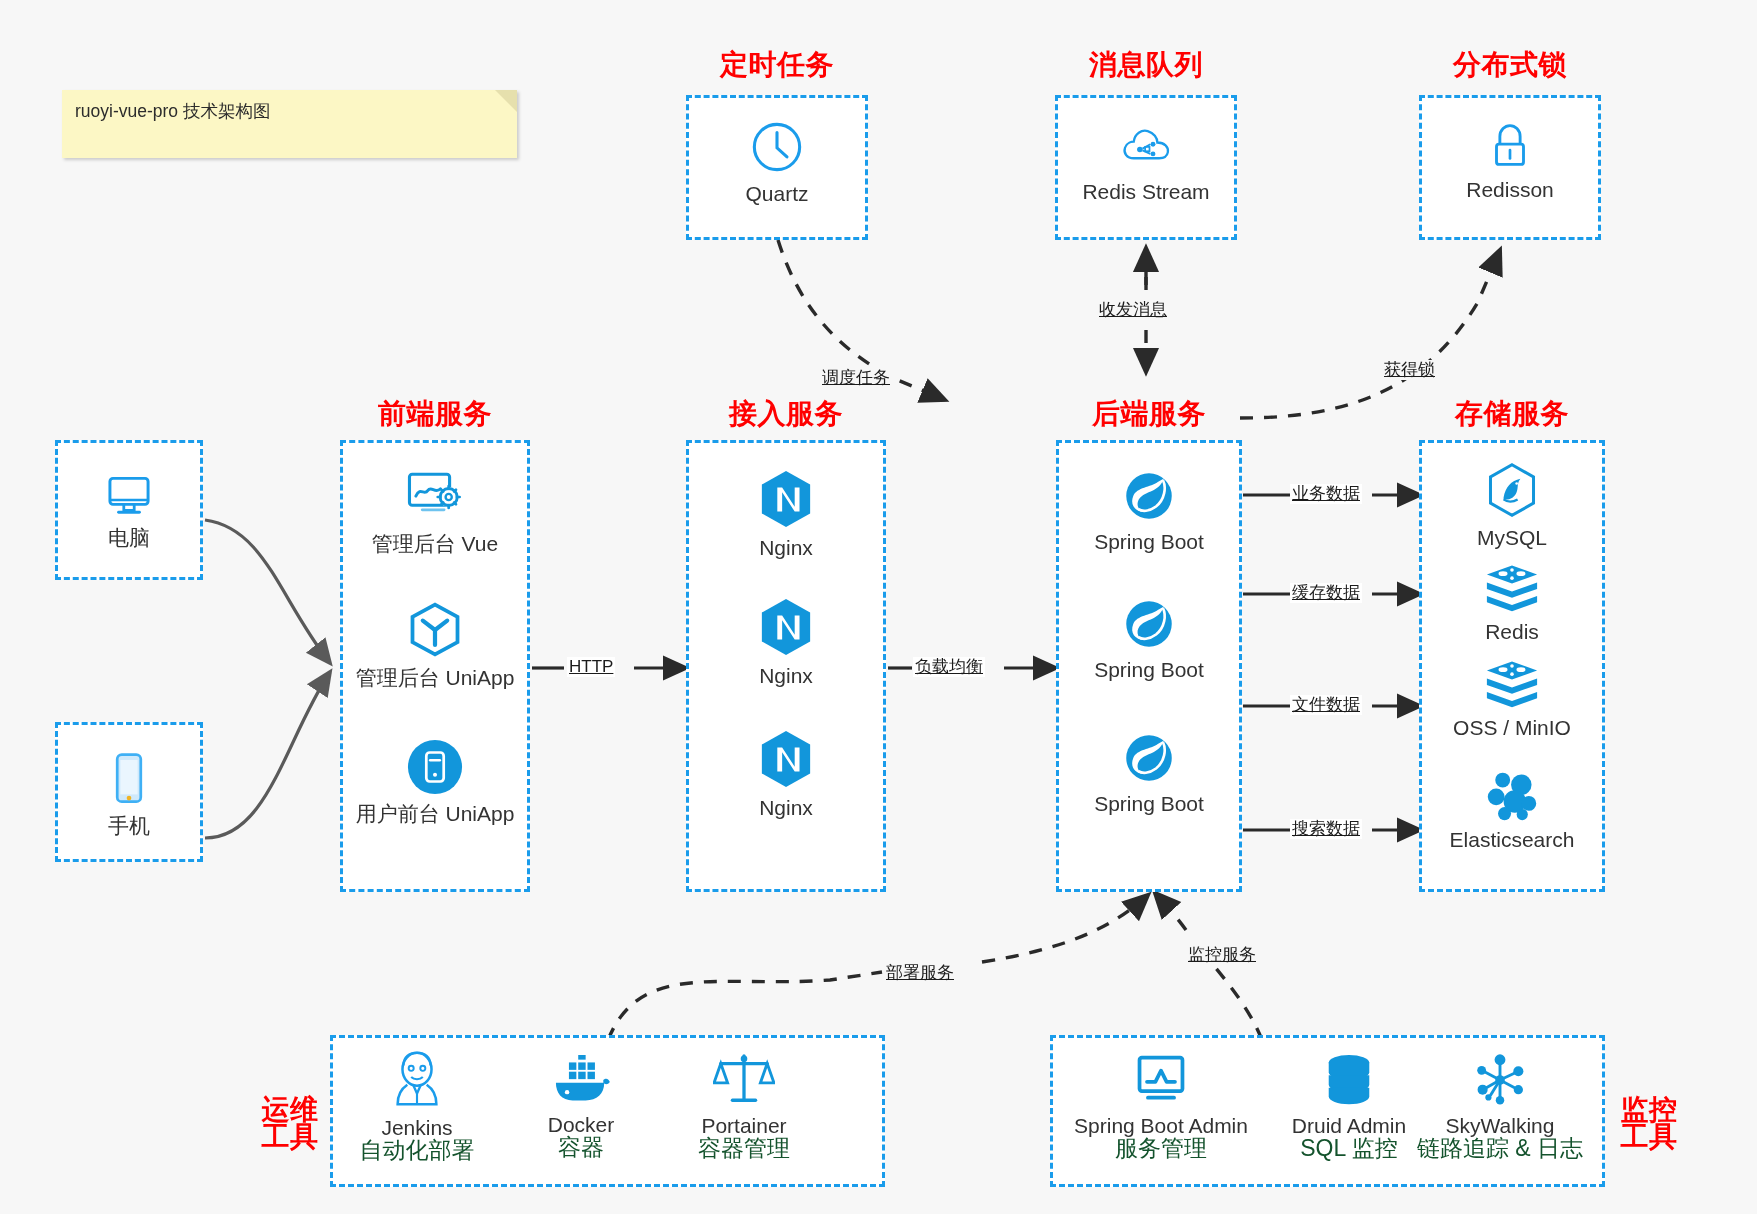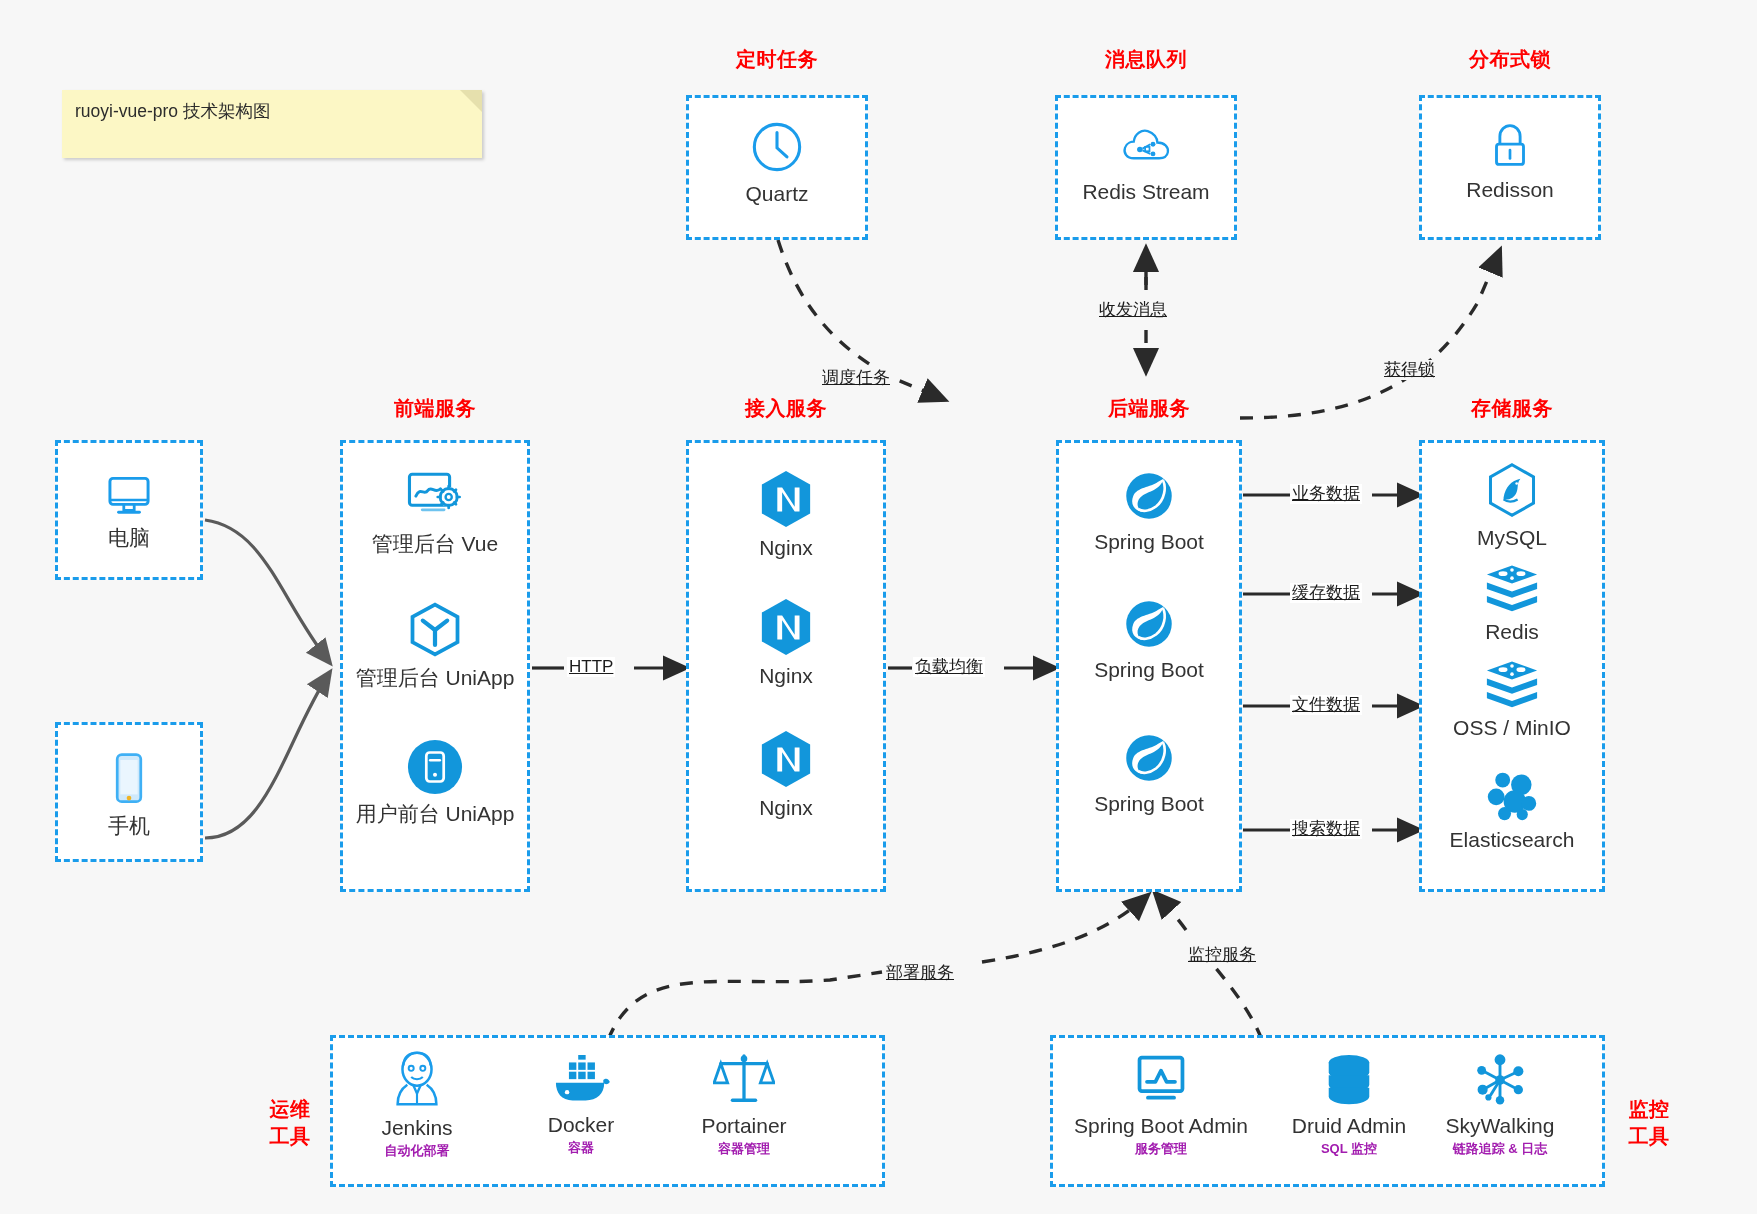--- a/index.html
+++ b/index.html
@@ -13,21 +13,21 @@
     height: 1214px;
     background: #f7f7f7;
     font-family: "Liberation Sans", "DejaVu Sans", sans-serif;
     overflow: hidden;
   }
 
   
   .note {
     position: absolute;
     left: 62px; top: 90px;
-    width: 420px; height: 68px;
+    width: 455px; height: 68px;
     background: #fcf7c5;
     box-shadow: 2px 2px 3px rgba(0,0,0,.18);
   }
   .note .fold {
     position: absolute;
     right: 0; top: 0;
     width: 0; height: 0;
     border-left: 22px solid transparent;
     border-top: 22px solid #e6e0ad;
   }
@@ -43,21 +43,21 @@
   .gbox {
     position: absolute;
     border: 3px dashed #1a9ceb;
     background: #ffffff;
     box-sizing: border-box;
   }
   .gtitle {
     position: absolute;
     color: #ff0000;
     font-weight: bold;
-    font-size: 20px;
+    font-size: 28px;
     text-align: center;
     white-space: nowrap;
     letter-spacing: .5px;
   }
   .gtitle.side {
     line-height: 27px;
     margin-top: 16px;
   }
 
   
@@ -66,25 +66,24 @@
     text-align: center;
     width: 170px;
   }
   .node .cap {
     font-size: 21px;
     color: #333;
     line-height: 23px;
     white-space: nowrap;
   }
   .node .cap2 {
-    font-size: 13px;
-    color: #a21caf;
+    font-size: 23px;
+    color: #14532d;
     line-height: 23px;
     white-space: nowrap;
-    font-weight: bold;
   }
   .ic { display: block; margin: 0 auto 6px auto; }
 
   
   .elabel {
     position: absolute;
     font-size: 17px;
     color: #1b1b1b;
     background: #ffffff;
     white-space: nowrap;

